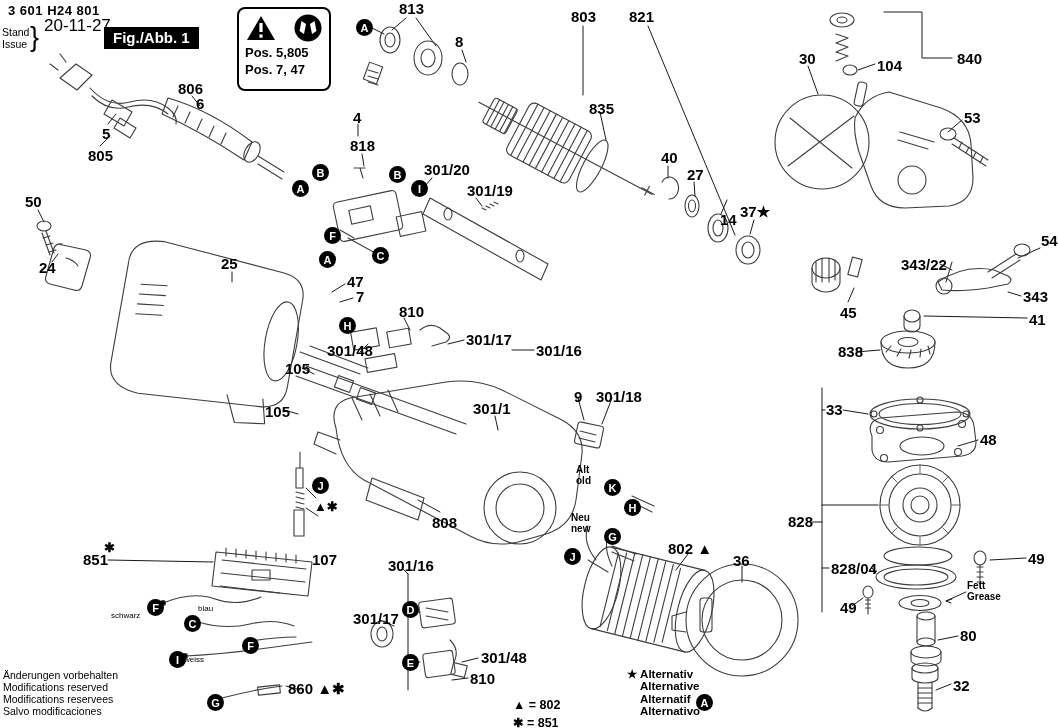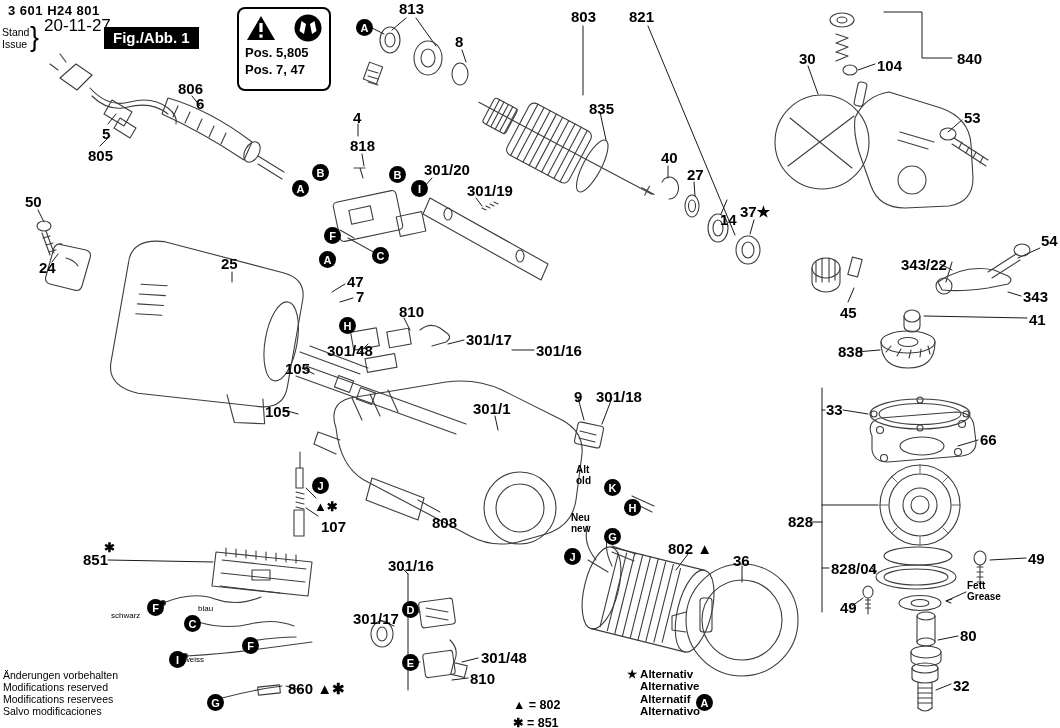--- a/index.html
+++ b/index.html
@@ -450,23 +450,23 @@
       <div class="callout" style="left: 327px; top: 343px;">301/48</div>
       <div class="callout" style="left: 466px; top: 332px;">301/17</div>
       <div class="callout" style="left: 536px; top: 343px;">301/16</div>
       <div class="callout" style="left: 838px; top: 344px;">838</div>
       <div class="callout" style="left: 285px; top: 361px;">105</div>
       <div class="callout" style="left: 265px; top: 404px;">105</div>
       <div class="callout" style="left: 473px; top: 401px;">301/1</div>
       <div class="callout" style="left: 574px; top: 389px;">9</div>
       <div class="callout" style="left: 596px; top: 389px;">301/18</div>
       <div class="callout" style="left: 826px; top: 402px;">33</div>
-      <div class="callout" style="left: 980px; top: 432px;">66</div>
+      <div class="callout" style="left: 980px; top: 432px;">48</div>
       <div class="callout sym" style="left: 314px; top: 500px;">▲✱</div>
-      <div class="callout" style="left: 312px; top: 519px; margin-left: 9px;">107</div>
+      <div class="callout" style="left: 312px; top: 552px;">107</div>
       <div class="callout" style="left: 83px; top: 552px;">851</div>
       <div class="callout sym" style="left: 104px; top: 541px;">✱</div>
       <div class="callout" style="left: 432px; top: 515px;">808</div>
       <div class="callout" style="left: 668px; top: 541px;">802 ▲</div>
       <div class="callout" style="left: 733px; top: 553px;">36</div>
       <div class="callout" style="left: 788px; top: 514px;">828</div>
       <div class="callout" style="left: 831px; top: 561px;">828/04</div>
       <div class="callout" style="left: 1028px; top: 551px;">49</div>
       <div class="callout" style="left: 840px; top: 600px;">49</div>
       <div class="callout" style="left: 960px; top: 628px;">80</div>

